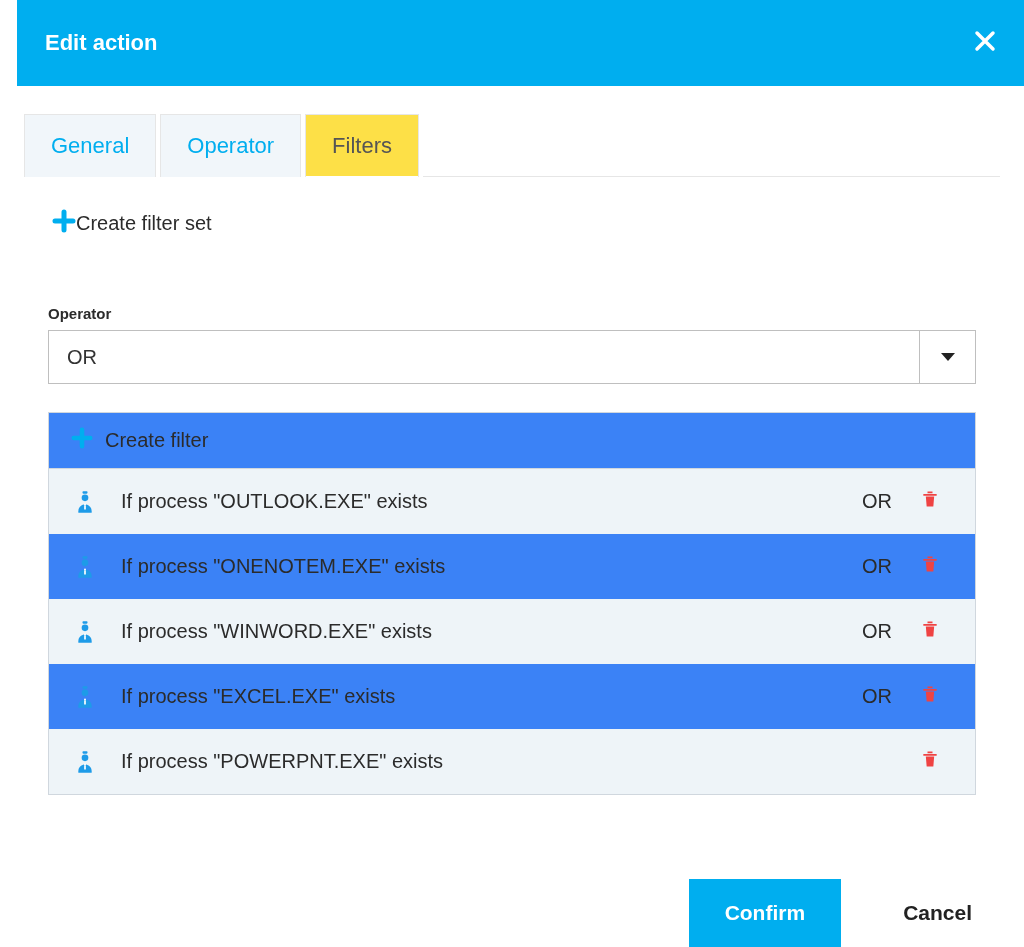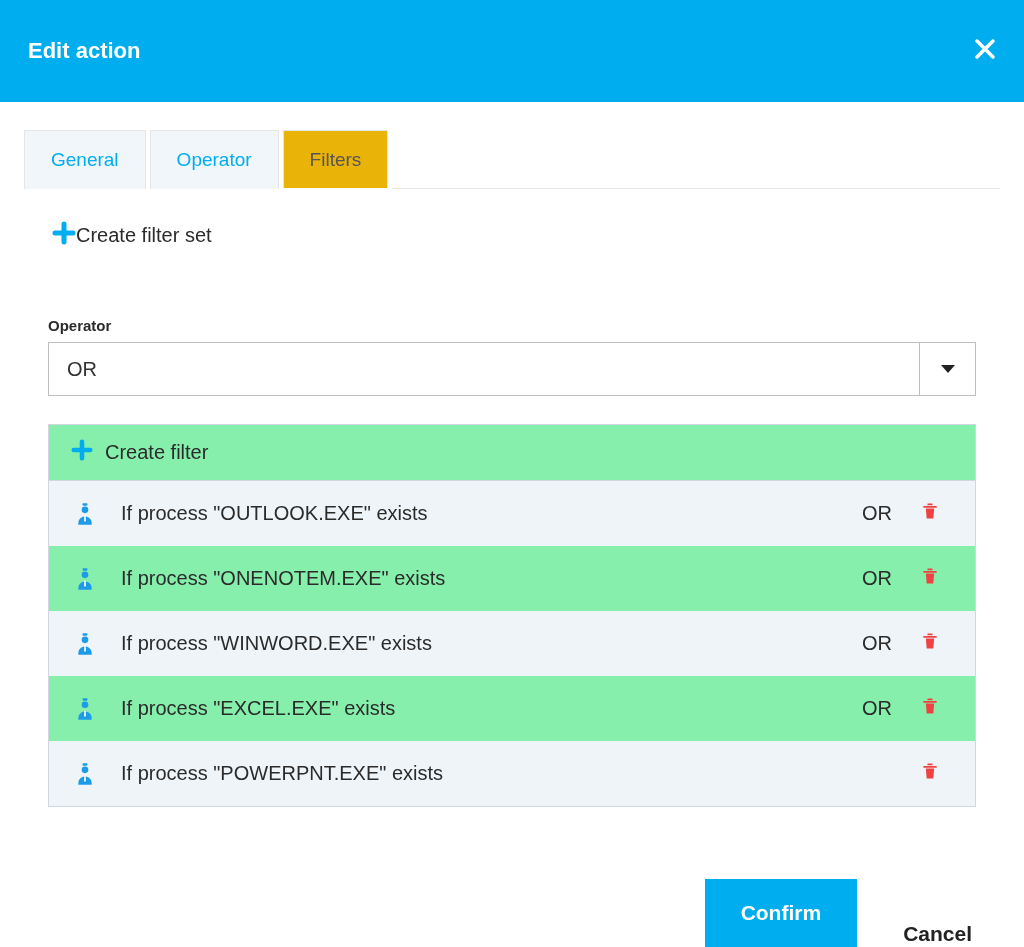--- a/index.html
+++ b/index.html
@@ -1,58 +1,58 @@
 <!DOCTYPE html>
 <html><head>
 <meta charset="utf-8">
 <style>
   * { box-sizing: border-box; }
   html,body { margin:0; padding:0; font-family: "Segoe UI", Arial, sans-serif; background:#fff; color:#2b2b2b; }
   .window { width:1024px; height:947px; position:relative; }
 
   
-  .header { background:#00aeef; height:102px; display:flex; align-items:center; justify-content:space-between; padding:5px 28px; }
+  .header { background:#00aeef; height:86px; display:flex; align-items:center; justify-content:space-between; padding:5px 28px;margin-left:17px; }
   .header-title { color:#fff; font-size:22px; font-weight:600; }
   .close-x { color:#fff; font-size:28px; font-weight:700; cursor:pointer; line-height:1; }
-  .tab { padding:18px 26px; font-size:19px; border:1px solid #e6e6e6; border-bottom:none; margin-right:4px; position:relative; cursor:pointer; }
+  .tab { padding:18px 26px; font-size:22px; border:1px solid #e6e6e6; border-bottom:none; margin-right:4px; position:relative; cursor:pointer; }
   .tab-inactive { background:#f1f6fa; color:#00aeef; }
-  .tab-active   { background:#eab308; color:#555; }
+  .tab-active   { background:#fde047; color:#555; }
   .tabs-line { height:1px; background:#e6e6e6; flex:1; align-self:flex-end; }
   .tabs-container { display:flex; align-items:flex-end; padding:28px 24px 0 24px; }
   .tab-active::after { content:""; position:absolute; left:0; right:0; bottom:-1px; height:2px; background:#fff; }
 
   
   .content { padding: 24px 48px 0 48px; }
 
   .create-set-row { display:flex; align-items:center; gap:0; padding:8px 0 22px 4px; font-size:20px; color:#2b2b2b; }
 
   .plus-icon { color:#00aeef; stroke:#00aeef; }
 
   .label-small { font-size:15px; font-weight:700; color:#2b2b2b;margin-top:45px; }
 
   .select-box { margin-top:8px; display:flex; border:1px solid #bfbfbf; height:54px; }
   .select-value { flex:1; padding:0 18px; display:flex; align-items:center; font-size:20px; color:#333; }
   .select-caret-box { width:56px; border-left:1px solid #bfbfbf; display:flex; align-items:center; justify-content:center; }
   .caret-down { width:0; height:0; border-left:7px solid transparent; border-right:7px solid transparent; border-top:8px solid #222; }
 
-  .filterset-box { margin-top:28px; border:1px solid #d0d7de; background:#86efac; }
+  .filterset-box { margin-top:28px; border:1px solid #d0d7de; background:#3b82f6; }
   .filterset-head { display:flex; align-items:center; gap:16px; padding:14px 22px; border-bottom:1px solid #d0d7de; font-size:20px; }
   .head-item { display:flex; align-items:center; gap:12px; cursor:pointer; }
   .red { color:#ef4343; }
 
   .filter-row { display:flex; align-items:center; padding:20px 22px; font-size:20px; }
   .filter-row.alt { background:#eef4f8; }
   .filter-row .row-icon { width:28px; display:flex; justify-content:center; }
   .filter-row .row-text { flex:1; padding-left:22px; color:#2b2b2b; }
   .filter-row .row-op   { width:60px; text-align:center; color:#2b2b2b; }
   .filter-row .row-del  { width:46px; display:flex; justify-content:center; cursor:pointer; }
 
   .person-icon svg { display:block; }
 
-  .footer { position:absolute; bottom:0; right:0; padding:0 46px 0 0; display:flex; align-items:flex-end; gap:40px; }
+  .footer { position:absolute; bottom:0; right:0; padding:0 46px 0 0; display:flex; align-items:center; gap:56px; }
   .btn-confirm { background:#00aeef; color:#fff; font-size:21px; font-weight:600; padding:22px 36px; border:none; cursor:pointer; }
   .btn-cancel  { background:none; border:none; color:#222; font-size:21px; font-weight:700; cursor:pointer; }
 
 </style>
 </head>
 <body>
 
 <div class="window">
 
   <div class="header">

